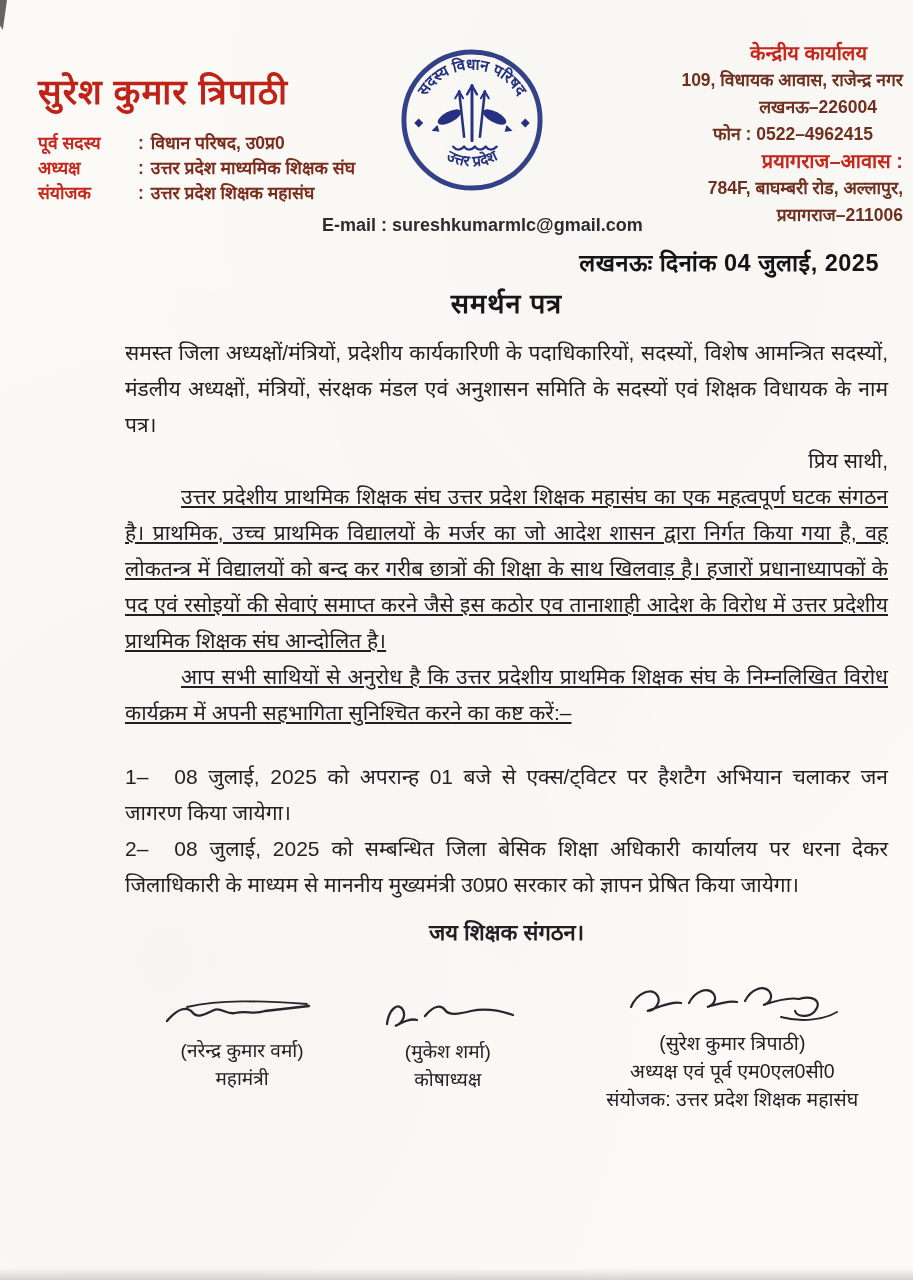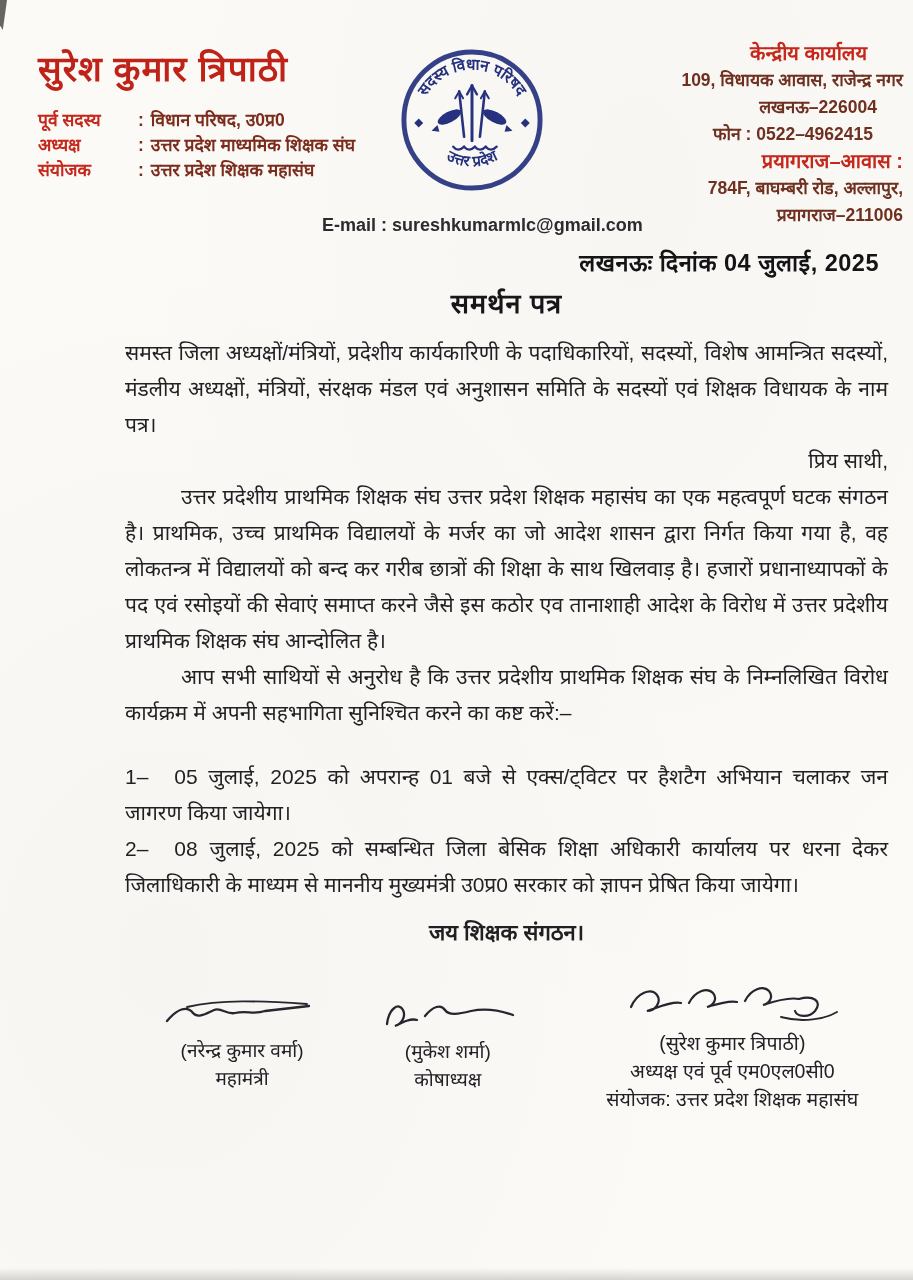--- a/index.html
+++ b/index.html
@@ -11,21 +11,21 @@
       #fbfaf7;
     font-family:"Liberation Sans","DejaVu Sans",sans-serif;
     color:#211f22;
   }
   .corner-mark{position:absolute;top:0;left:0;width:7px;height:30px;background:#4e4a46;
     clip-path:polygon(0 0,100% 0,40% 100%,0 85%);opacity:.85;}
   .scan-edge-bottom{position:absolute;left:0;right:0;bottom:0;height:12px;
     background:linear-gradient(to bottom, rgba(120,115,108,0), rgba(120,115,108,0.28));}
 
   
-  .hl{position:absolute;left:38px;top:44px;width:330px;}
+  .hl{position:absolute;left:38px;top:67px;width:330px;}
   .hl-name{font-size:35px;font-weight:bold;color:#bf2318;letter-spacing:1px;white-space:nowrap;}
   .hl-rows{margin-top:17px;}
   .hl-row{display:flex;font-size:17.5px;font-weight:bold;line-height:25px;white-space:nowrap;}
   .hl-label{color:#c5271b;width:100px;flex:0 0 auto;}
   .hl-sep{color:#7c2c1c;margin-right:7px;}
   .hl-value{color:#7c2c1c;}
 
   
   .seal{position:absolute;left:398px;top:46px;}
   .phones{position:absolute;left:330px;top:190px;width:282px;text-align:center;
@@ -40,21 +40,21 @@
   .hr .m36{margin-right:36px;} .hr .m26{margin-right:26px;} .hr .m30{margin-right:30px;}
 
   
   .dateline{position:absolute;right:34px;top:246px;font-size:23.5px;font-weight:bold;
     color:#141316;letter-spacing:.5px;white-space:nowrap;}
   .content{position:absolute;left:125px;top:284px;width:763px;}
   .title{text-align:center;font-size:27px;font-weight:bold;color:#171619;letter-spacing:1px;}
   .bodytext{margin-top:14px;font-size:21px;line-height:36px;text-align:justify;font-weight:500;}
   .bodytext p{margin:0;}
   .salutation{margin-top:20px;text-align:right;}
-  .indent{text-indent:56px;}
+  .indent{text-indent:56px;text-decoration:underline;}
   .items{margin-top:28px;}
   .igap{display:inline-block;width:26px;}
   .slogans{margin-top:10px;text-align:center;font-weight:bold;font-size:22px;line-height:40px;}
 
   
   .sigs{display:flex;margin-top:22px;align-items:center;}
   .sig-col{text-align:center;font-size:19px;line-height:28px;font-weight:500;color:#232126;}
   .sig-col .ink{display:block;margin:0 auto 2px auto;}
   .c1{width:220px;margin-left:10px;}
   .c2{width:170px;margin-left:16px;}
@@ -131,21 +131,21 @@
   <div class="content">
     <div class="title">समर्थन पत्र</div>
 
     <div class="bodytext">
       <p>समस्त जिला अध्यक्षों/मंत्रियों, प्रदेशीय कार्यकारिणी के पदाधिकारियों, सदस्यों, विशेष आमन्त्रित सदस्यों, मंडलीय अध्यक्षों, मंत्रियों, संरक्षक मंडल एवं अनुशासन समिति के सदस्यों एवं शिक्षक विधायक के नाम पत्र।</p>
       <p class="salutation">प्रिय साथी,</p>
       <p class="indent">उत्तर प्रदेशीय प्राथमिक शिक्षक संघ उत्तर प्रदेश शिक्षक महासंघ का एक महत्वपूर्ण घटक संगठन है। प्राथमिक, उच्च प्राथमिक विद्यालयों के मर्जर का जो आदेश शासन द्वारा निर्गत किया गया है, वह लोकतन्त्र में विद्यालयों को बन्द कर गरीब छात्रों की शिक्षा के साथ खिलवाड़ है। हजारों प्रधानाध्यापकों के पद एवं रसोइयों की सेवाएं समाप्त करने जैसे इस कठोर एव तानाशाही आदेश के विरोध में उत्तर प्रदेशीय प्राथमिक शिक्षक संघ आन्दोलित है।</p>
       <p class="indent">आप सभी साथियों से अनुरोध है कि उत्तर प्रदेशीय प्राथमिक शिक्षक संघ के निम्नलिखित विरोध कार्यक्रम में अपनी सहभागिता सुनिश्चित करने का कष्ट करें:–</p>
 
       <div class="items">
-        <p><span>1–</span><span class="igap"></span><span>05 जुलाई, 2025 को अपरान्ह 01 बजे से एक्स/ट्विटर पर हैशटैग अभियान चलाकर जन जागरण किया जायेगा।</span></p>
+        <p><span>1–</span><span class="igap"></span><span>08 जुलाई, 2025 को अपरान्ह 01 बजे से एक्स/ट्विटर पर हैशटैग अभियान चलाकर जन जागरण किया जायेगा।</span></p>
         <p><span>2–</span><span class="igap"></span><span>08 जुलाई, 2025 को सम्बन्धित जिला बेसिक शिक्षा अधिकारी कार्यालय पर धरना देकर जिलाधिकारी के माध्यम से माननीय मुख्यमंत्री उ0प्र0 सरकार को ज्ञापन प्रेषित किया जायेगा।</span></p>
       </div>
 
       <div class="slogans">
         <div>जय शिक्षक संगठन।</div>
       </div>
     </div>
 
     <div class="sigs">
       <div class="sig-col c1">

